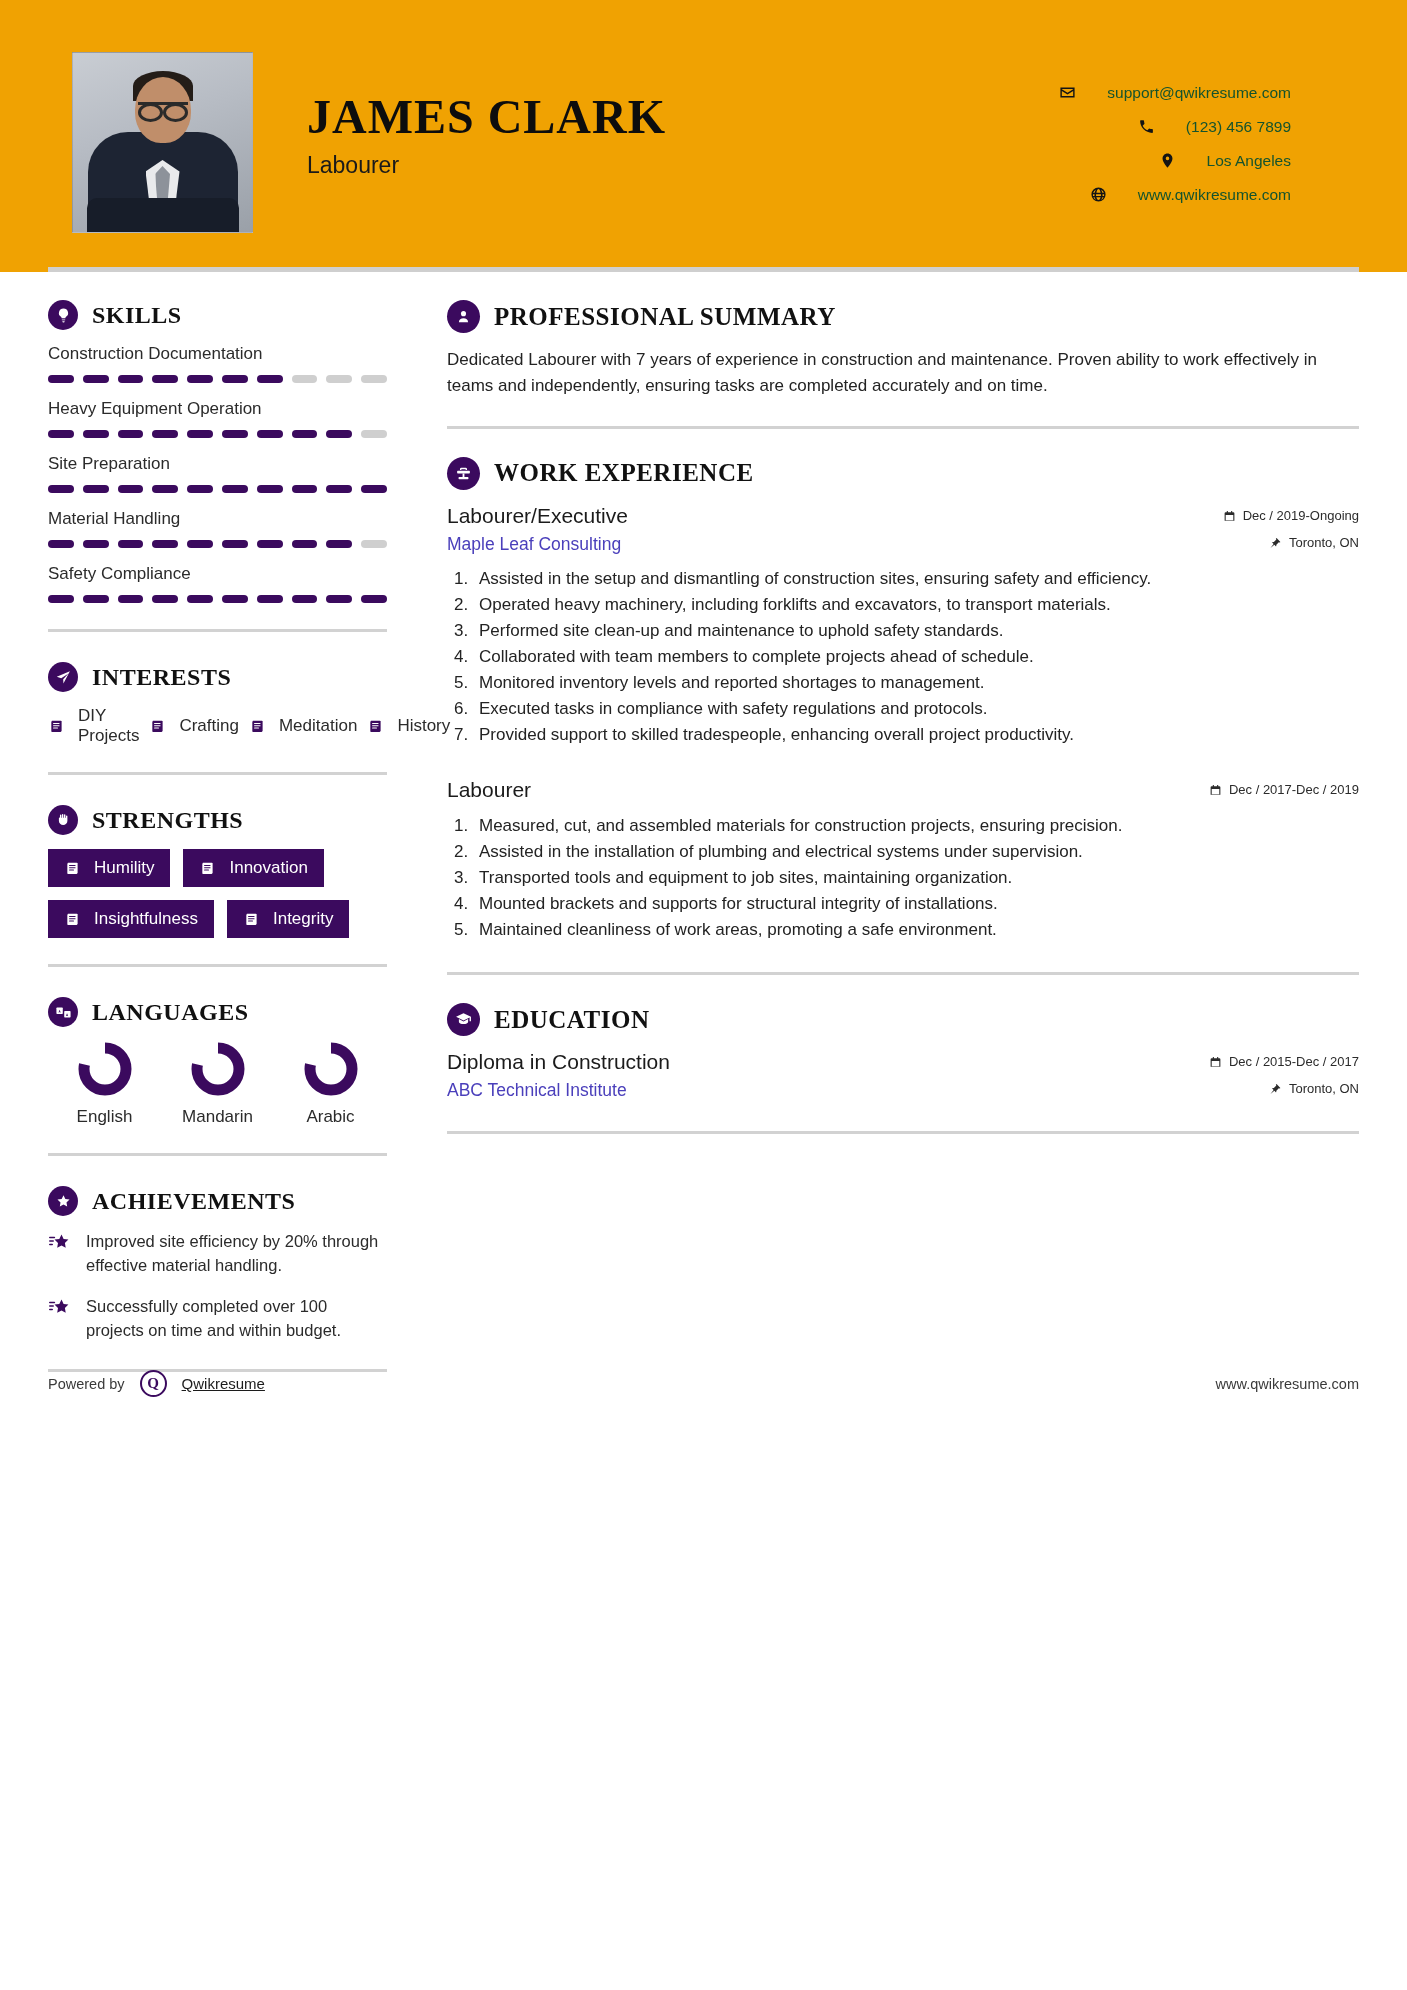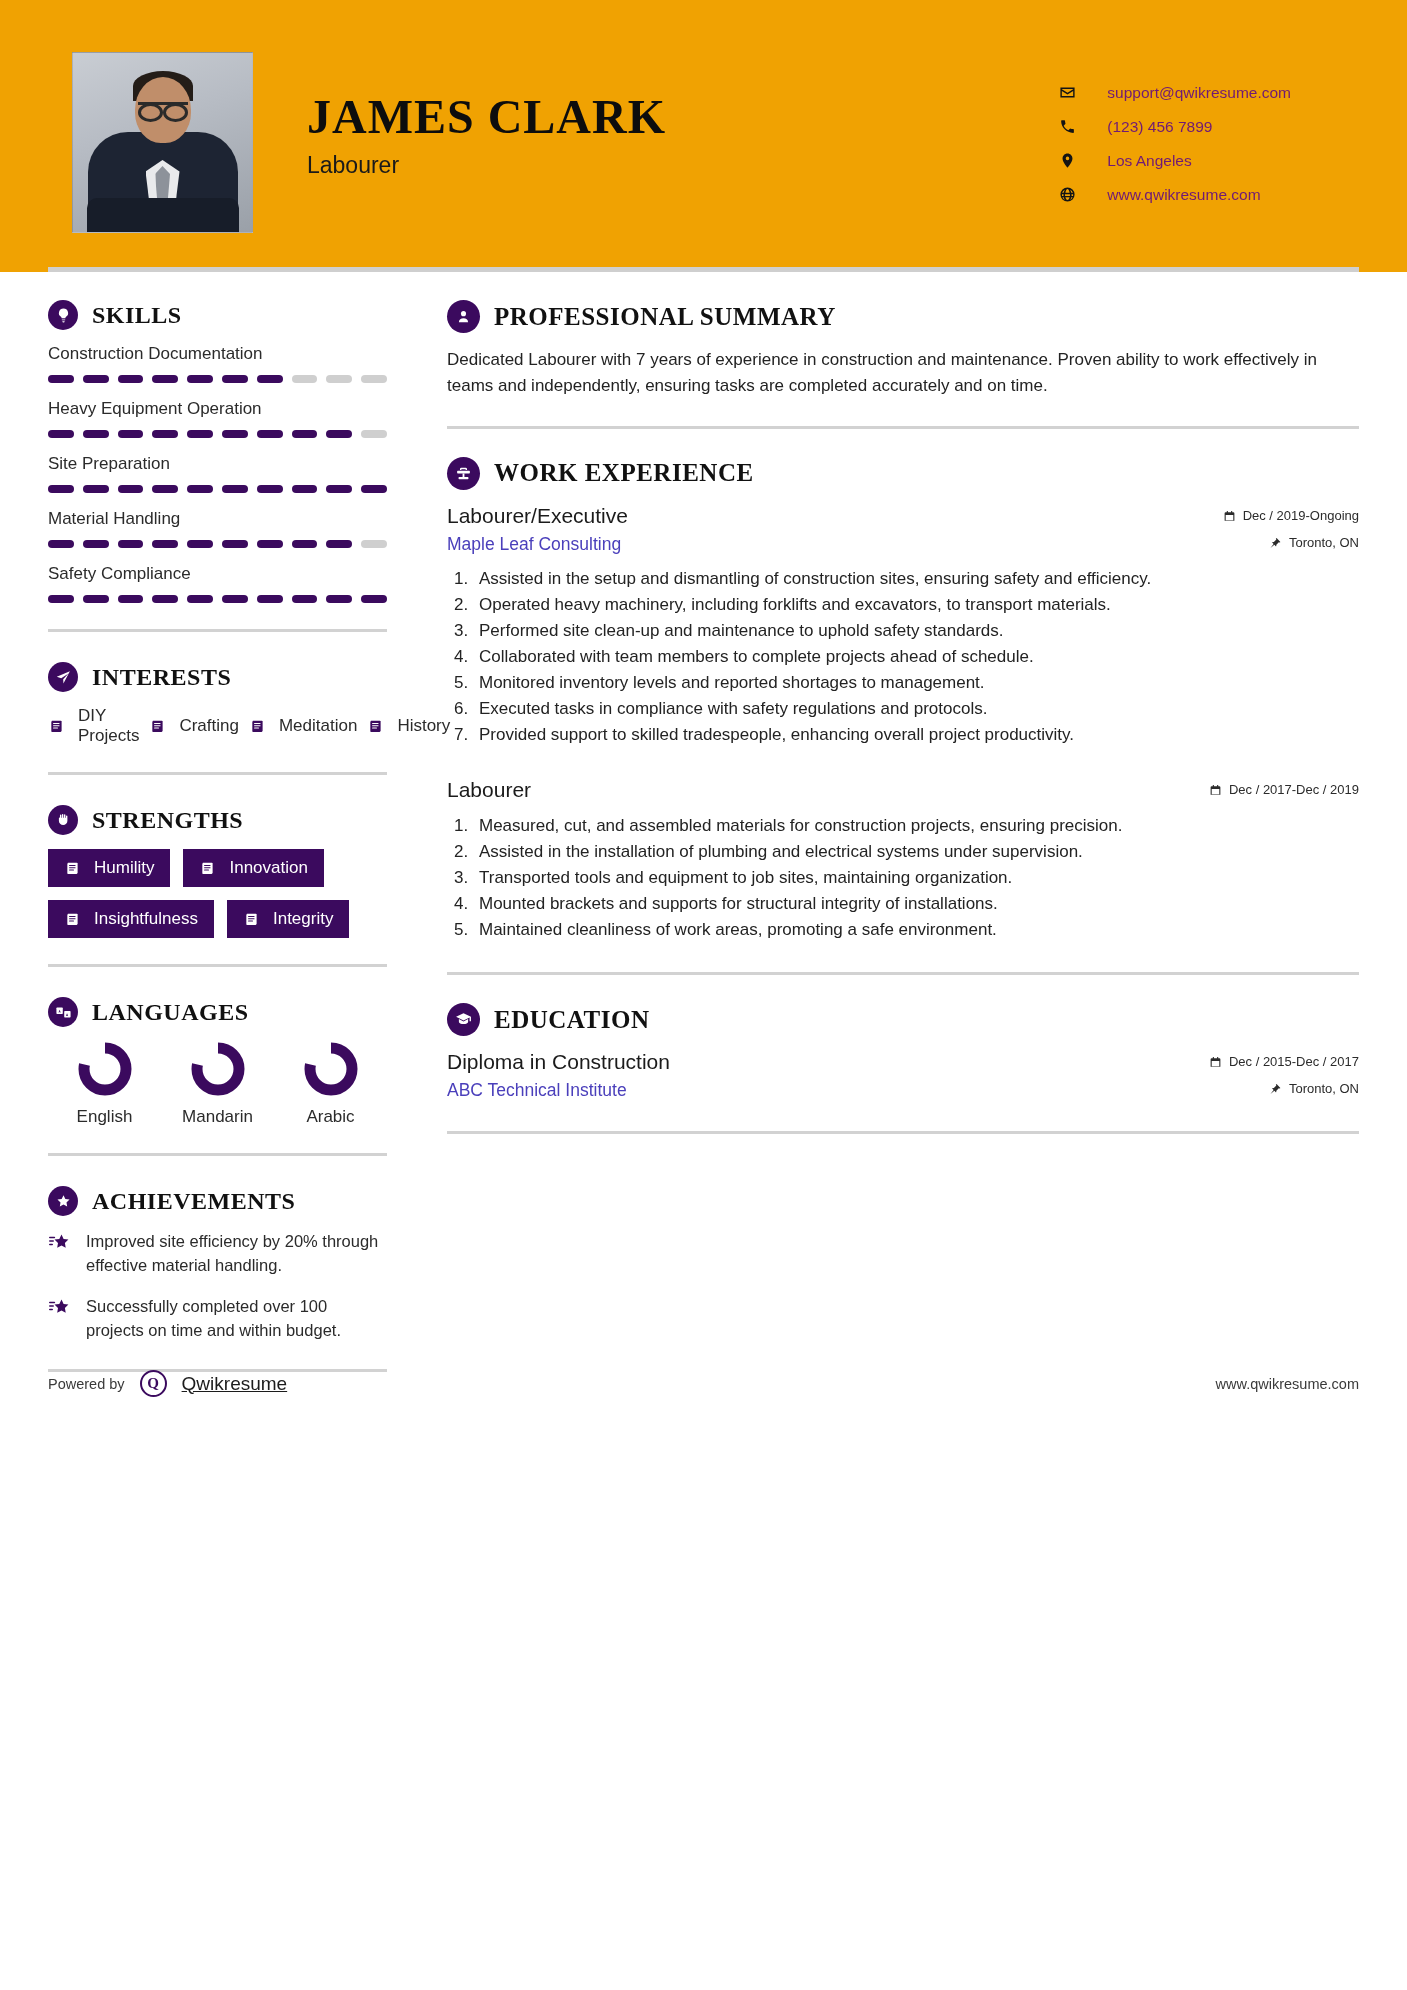--- a/index.html
+++ b/index.html
@@ -120,22 +120,23 @@
     padding-right: 56px;
     display: flex;
     flex-direction: column;
     gap: 16px;
   }
   .contact-row {
     display: flex;
     align-items: center;
     gap: 31px;
     font-size: 15.5px;
-    color: #701a75;
+    color: #14532d;
     white-space: nowrap;
+    justify-content: flex-end;
   }
   .contact-row .ico {
     width: 17px; height: 17px;
     display: inline-flex; align-items: center; justify-content: center;
     flex: 0 0 17px;
   }
   .contact-row .ico svg { width: 100%; height: 100%; fill: #141414; }
 
   .header-underline {
     position: absolute;
@@ -346,21 +347,21 @@
     width: 27px; height: 27px;
     border-radius: 50%;
     border: 2px solid #3B0A5E;
     display: flex; align-items: center; justify-content: center;
     font-family: "Liberation Serif", serif;
     font-size: 15px;
     color: #3B0A5E;
     font-weight: bold;
   }
   .qname {
-    font-size: 19px;
+    font-size: 15px;
     color: #1c1c1c;
     text-decoration: underline;
   }
   .footer-right { font-size: 14.5px; color: #3a3a3a; }
 </style>
 </head>
 <body>
 
 <div class="page">
 

